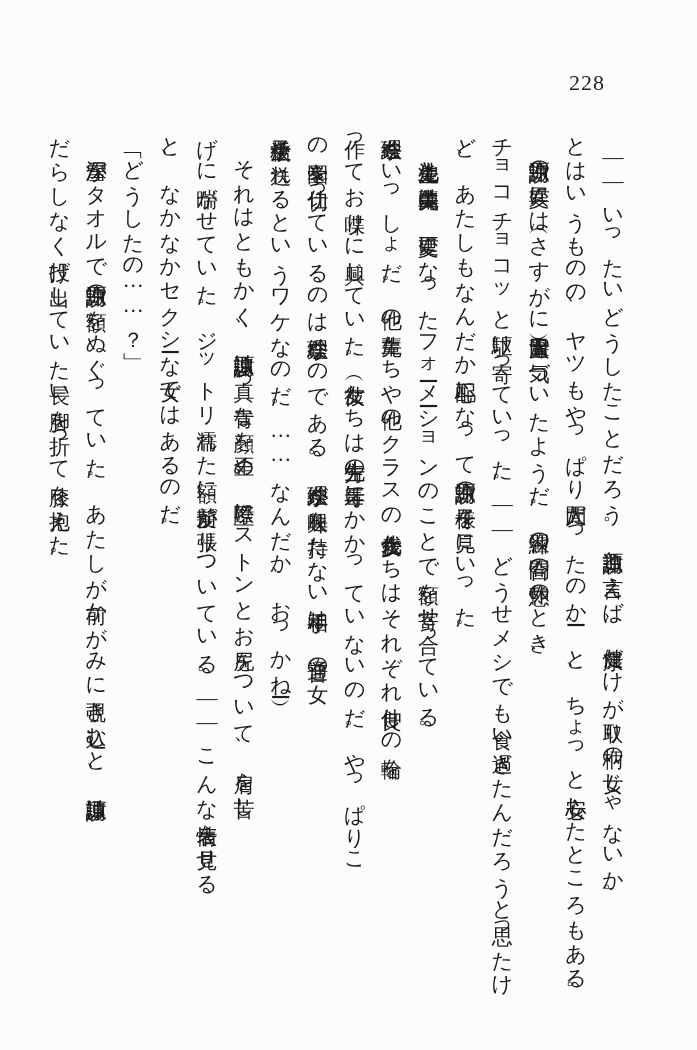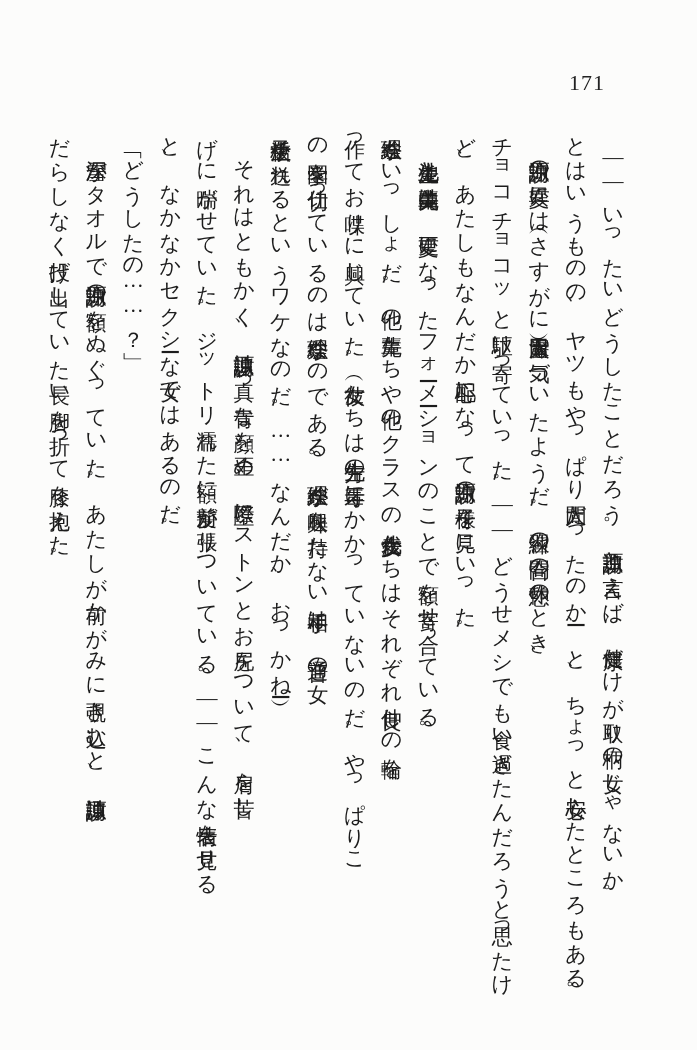--- a/index.html
+++ b/index.html
@@ -40,21 +40,21 @@
   .tcol {
     height: 894px;
     white-space: nowrap;
   }
 </style>
 </head>
 <body>
 
 <div class="page">
 
-  <div class="page-number">171</div>
+  <div class="page-number">228</div>
 
   <div class="text-block">
     <div class="tcol">　――いったいどうしたことだろう。諏訪原と言えば、健康だけが取り柄の女じゃないか。</div>
     <div class="tcol">とはいうものの、ヤツもやっぱり人間だったのかー、と、ちょっと安心したところもある。</div>
     <div class="tcol">　諏訪原の異変には（さすがに）太田深雪も気づいたようだ。練習の合間の休憩のとき、</div>
     <div class="tcol">チョコチョコッと駆け寄っていった。――どうせメシでも食い過ぎたんだろうと思ったけ</div>
     <div class="tcol">ど、あたしもなんだか心配になって諏訪原の様子を見にいった。</div>
     <div class="tcol">　池上先生と由美先輩は、変更になったフォーメーションのことで額を寄せ合っている。</div>
     <div class="tcol">絵理奈もいっしょだ。他の先輩たちや他のクラスの代表少女たちはそれぞれ仲良しの輪を</div>
     <div class="tcol">作ってお喋りに興じていた。（彼女たちは先生方の毒牙にかかっていないのだ。やっぱりこ</div>

